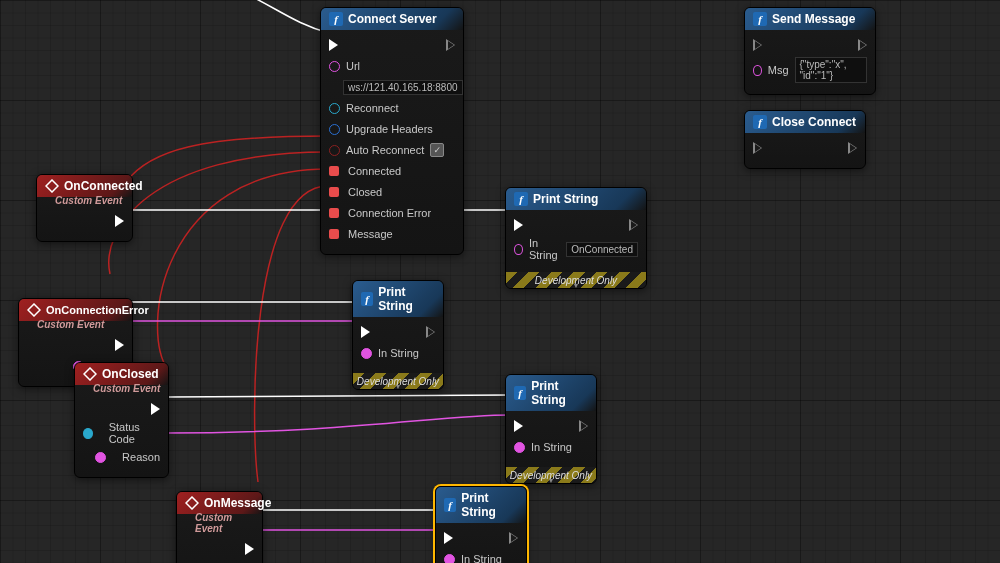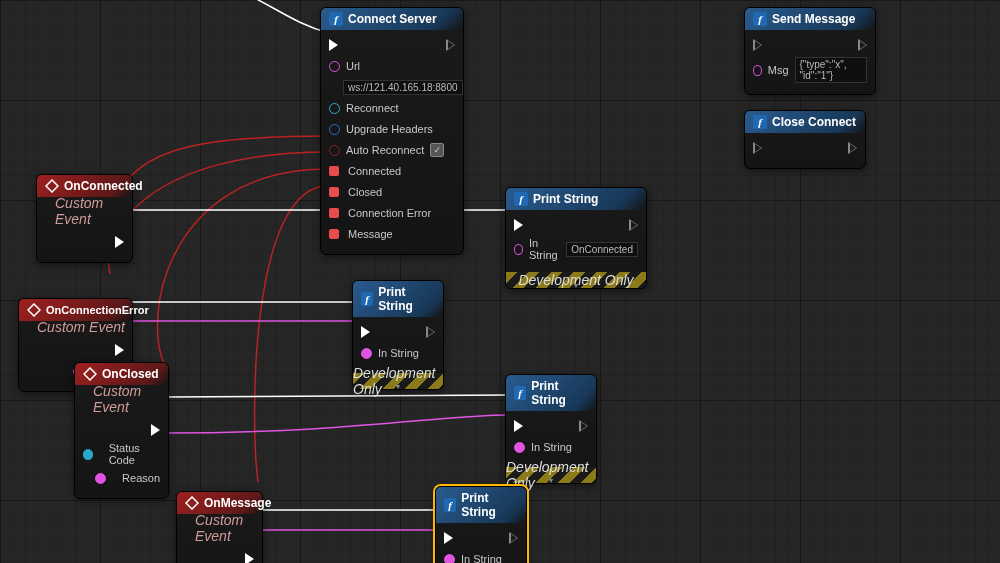--- a/index.html
+++ b/index.html
@@ -85,25 +85,25 @@
 .circ.filled-cyan { background:#2aa8cc; border-color:#2aa8cc; }
 .del-sq { width:10px; height:10px; background:#e84c4c; border-radius:2px; margin-right:3px; }
 .input-box {
   background:#0f0f0f; border:1px solid #333; padding:1px 4px; font-size:10px; color:#bbb;
 }
 .checkbox {
   width:12px; height:12px; background:#555; border:1px solid #888; border-radius:2px;
   display:inline-flex; align-items:center; justify-content:center;
 }
 .checkbox::after { content:'✓'; color:#ccc; font-size:9px; }
-.subtext { font-size:14px; color:#d09a9a; font-style:italic; margin-top:-2px; margin-left:18px; display:block; }
+.subtext { font-size:10px; color:#d09a9a; font-style:italic; margin-top:-2px; margin-left:18px; display:block;font-weight:bold; }
 .dev-footer {
   background: repeating-linear-gradient(135deg, #8a7a1a 0 8px, #1a1a1a 8px 16px);
   height:16px; display:flex; align-items:center; justify-content:center;
-  color:#ddd; font-size:14px; font-style:italic; border-radius:0 0 5px 5px;
+  color:#ddd; font-size:10px; font-style:italic; border-radius:0 0 5px 5px;
   position:relative;
 }
 .dev-footer::after {
   content:'▼'; position:absolute; bottom:-1px; font-size:7px; color:#888;
 }
 svg.wires { position:absolute; top:0; left:0; width:1000px; height:563px; pointer-events:none; }
 </style>
 </head>
 <body>
 

